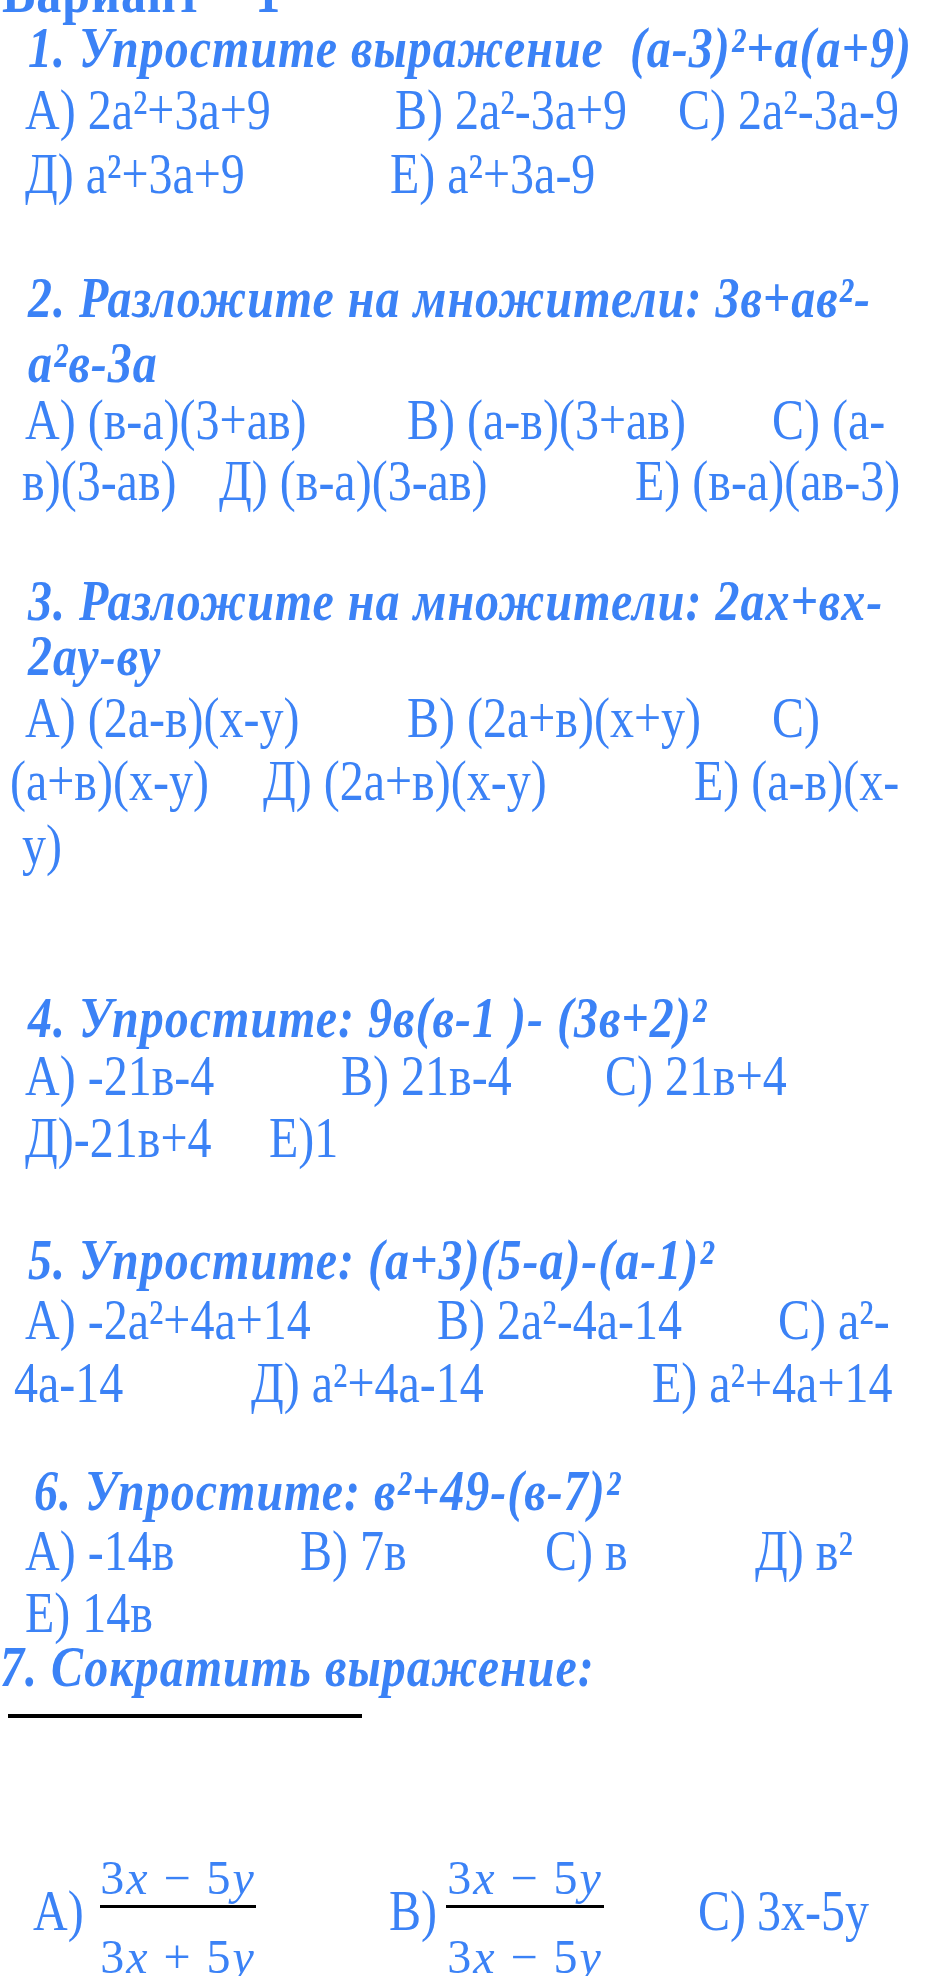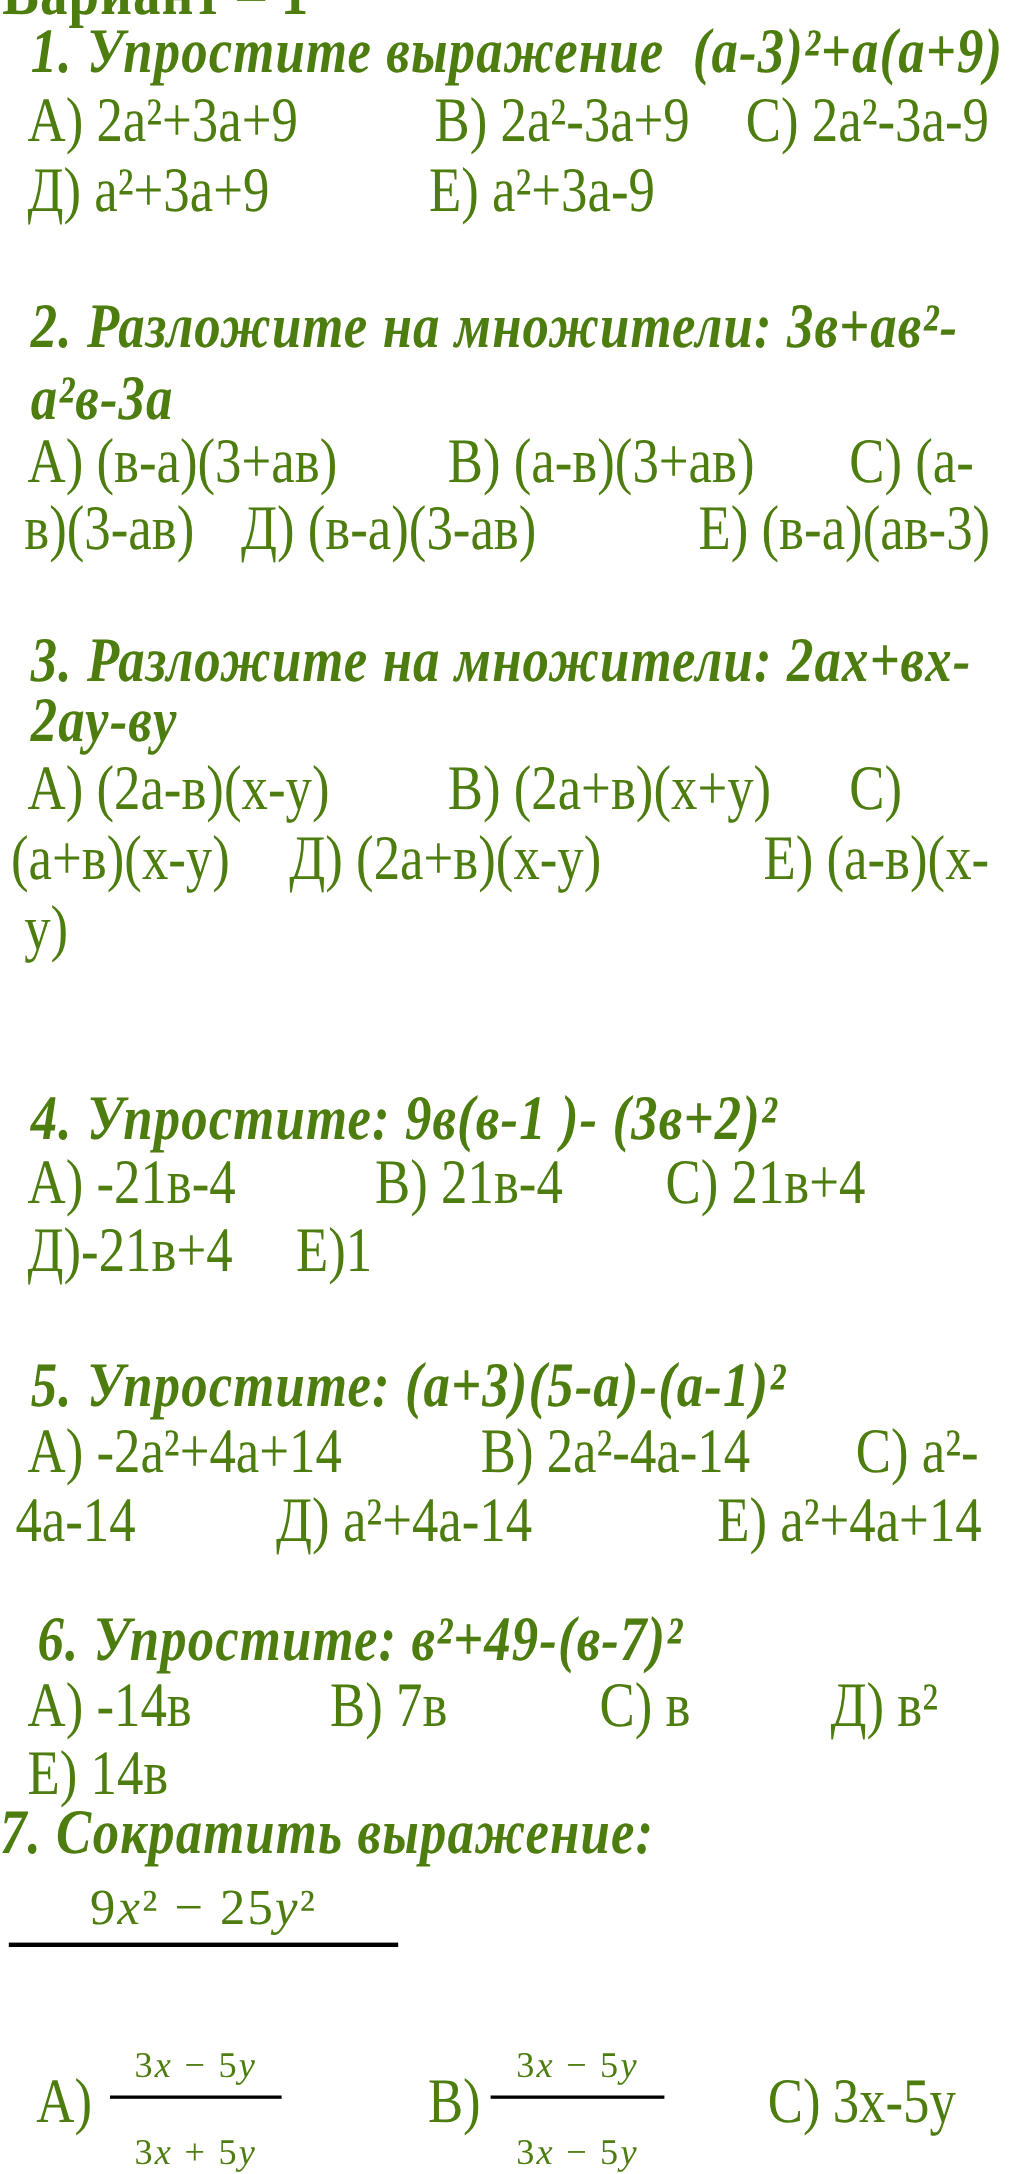--- a/index.html
+++ b/index.html
@@ -3,21 +3,21 @@
 <meta charset="utf-8">
 <style>
   html, body { margin: 0; padding: 0; background: #fff; }
   .page {
     position: relative;
     width: 927px;
     height: 1976px;
     background: #ffffff;
     overflow: hidden;
     font-family: "Liberation Serif", "DejaVu Serif", serif;
-    color: #4d7c0f;
+    color: #3b82f6;
   }
   .ln {
     position: absolute;
     left: 0;
     width: 927px;
     height: 60px;
     white-space: pre;
     font-size: 48px;
     line-height: 1;
     transform: scaleY(1.2);
@@ -30,21 +30,21 @@
     font-style: italic;
     letter-spacing: 1px;
   }
   .hdr {
     font-weight: bold;
     font-style: normal;
     font-size: 50px;
     letter-spacing: 1px;
   }
   .frac { position: absolute; text-align: center; }
-  .frac .num, .frac .den { font-size: 33px; line-height: 46px; letter-spacing: 2px; }
+  .frac .num, .frac .den { font-size: 48px; line-height: 46px; letter-spacing: 2px; }
   .frac .bar { border-top: 3px solid #000; margin: 4px 0 0 0; }
   .frac .den { margin-top: 26px; }
   .mainfrac .num, .mainfrac .den { font-size: 46px; line-height: 52px; letter-spacing: 2px; }
   .mainfrac .bar { border-top: 4px solid #000; margin: 6px 0 0 0; }
   .mainfrac .den { margin-top: 12px; }
   .math i { font-style: italic; }
 </style>
 </head>
 <body>
 
@@ -122,21 +122,20 @@
     <span class="seg" style="left:545px">С) в</span>
     <span class="seg" style="left:755px">Д) в²</span>
   </div>
   <div class="ln" style="top:1584px">
     <span class="seg" style="left:25px">Е) 14в</span>
   </div>
 
   <div class="ln title autow" style="top:1638px; left:0px">7. Сократить выражение:</div>
 
   <div class="frac mainfrac" style="left:8px; top:1708px; width:354px">
-    <div class="num math">9<i>x</i>² − 25<i>y</i>²</div>
     <div class="bar"></div>
   </div>
 
   <div class="ln autow" style="top:1882px; left:33px">А)</div>
   <div class="frac" style="left:100px; top:1855px; width:156px">
     <div class="num math">3<i>x</i> − 5<i>y</i></div>
     <div class="bar"></div>
     <div class="den math">3<i>x</i> + 5<i>y</i></div>
   </div>
 

